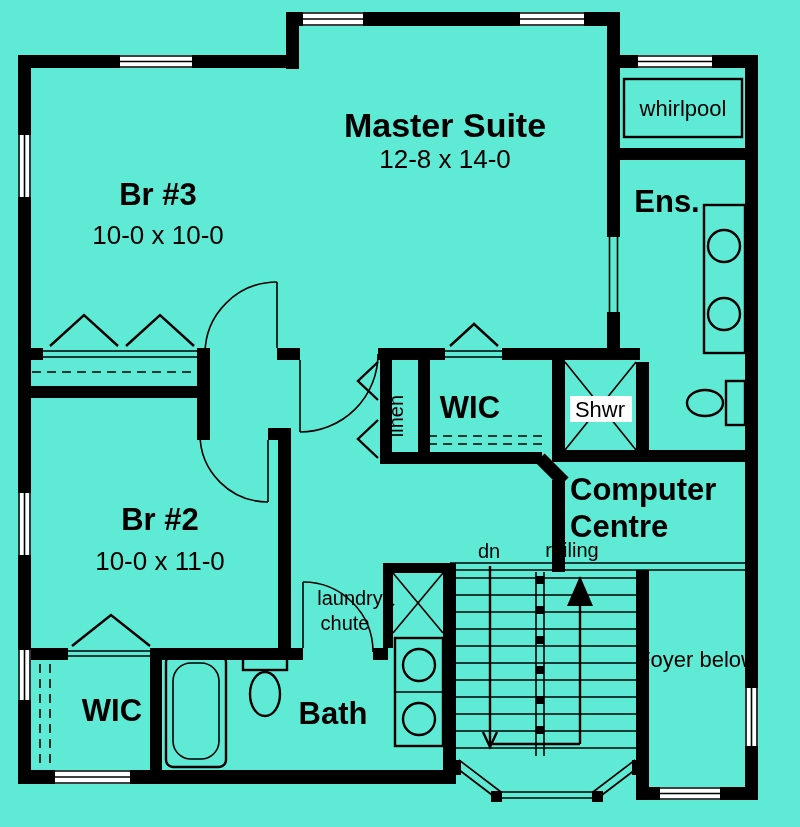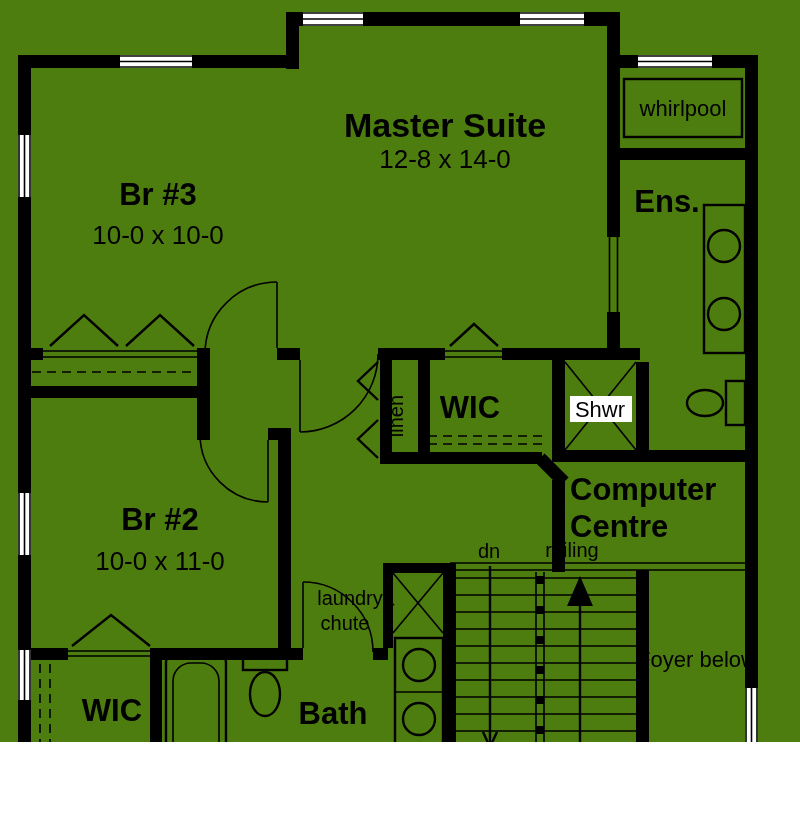--- a/index.html
+++ b/index.html
@@ -1,16 +1,16 @@
 <!DOCTYPE html>
 <html><head>
 <meta charset="utf-8">
 <style>
   html,body{margin:0;padding:0;background:#fff;}
-  .canvas{width:800px;height:742px;background:#4d7c0f;position:relative;overflow:hidden;}
+  .canvas{width:800px;height:827px;background:#5eead4;position:relative;overflow:hidden;}
   svg{display:block;}
   .w{fill:#000;}
   .ln{stroke:#000;stroke-width:1.6;fill:none;}
   .ln2{stroke:#000;stroke-width:2.4;fill:none;}
   .dash{stroke:#000;stroke-width:1.6;fill:none;stroke-dasharray:9 6;}
   .fix{stroke:#000;stroke-width:2.4;fill:none;}
   .thk{stroke:#000;stroke-width:13;fill:none;}
   text{font-family:"Liberation Sans","DejaVu Sans",sans-serif;fill:#000;}
   .t-big{font-size:34px;font-weight:bold;text-anchor:middle;}
   .t-room{font-size:31px;font-weight:bold;text-anchor:middle;}

